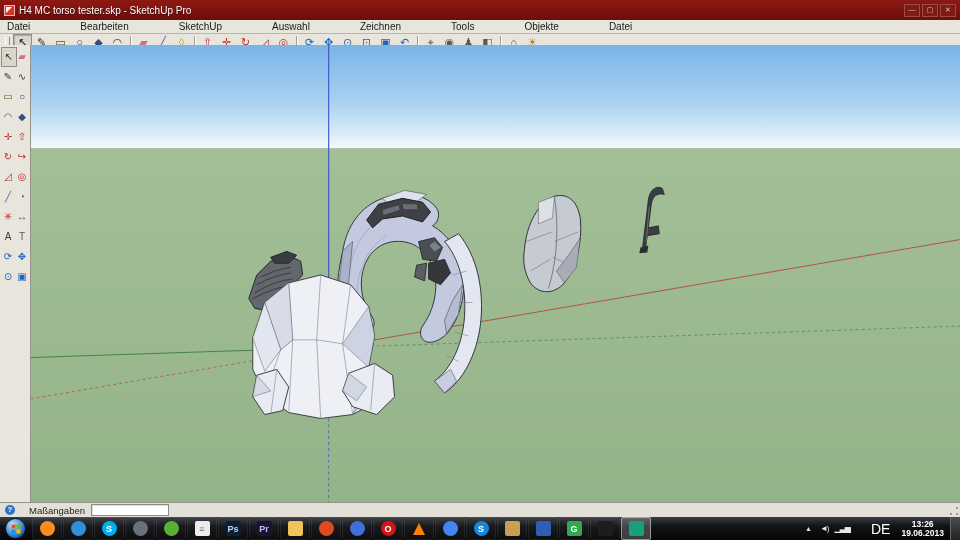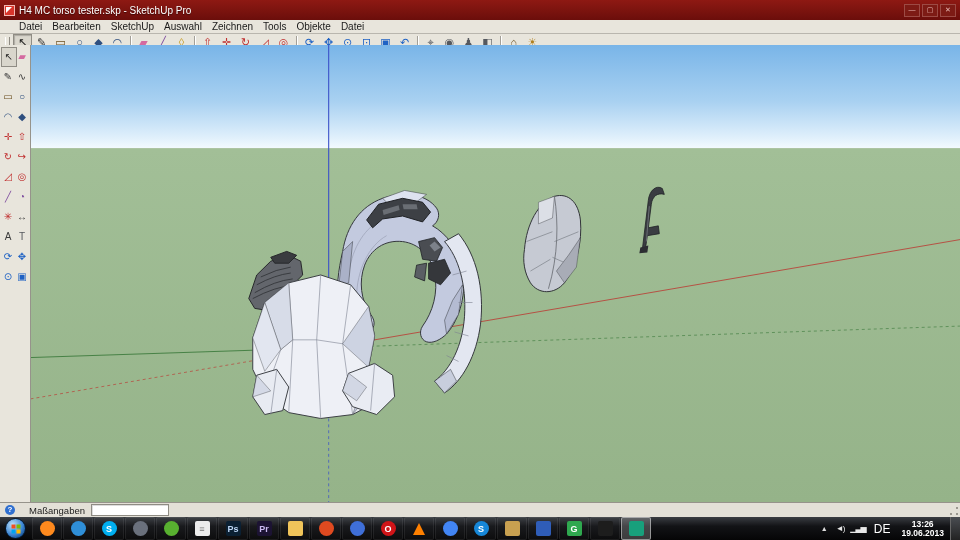--- a/index.html
+++ b/index.html
@@ -12,21 +12,21 @@
   .app-icon{width:9px;height:9px;background:#d9352b;border:1px solid #f3b7b2;
     margin-right:4px;position:relative;flex:none;}
   .app-icon:after{content:"";position:absolute;left:1px;top:1px;width:0;height:0;
     border-left:6px solid #fff;border-bottom:6px solid transparent;}
   .title-text{white-space:nowrap;text-shadow:0 1px 1px #0008;}
   .win-btns{margin-left:auto;display:flex;gap:2px;}
   .win-btn{width:14px;height:11px;background:#7d1b15;border:1px solid #9c4a44;
     color:#e8b9b4;font-size:7px;line-height:10px;text-align:center;}
   
   .menubar{height:13px;background:#e8e5dc;border-bottom:1px solid #b9b6ae;
-    display:flex;align-items:center;font-size:10px;color:#1a1a1a;padding-left:14px;}
+    display:flex;align-items:center;font-size:10px;color:#1a1a1a;padding-left:2px;gap:40px;}
   .menu-item{padding:0 5px;}
   
   .toolbar{height:17px;background:#e8e5dc;border-bottom:1px solid #96938b;
     display:flex;align-items:center;padding-left:2px;}
   .grip{width:3px;height:12px;margin:0 3px;border-left:1px solid #fff;
     border-right:1px solid #8f8c84;}
   .tb-btn{width:17px;height:15px;display:flex;align-items:center;justify-content:center;
     border:1px solid transparent;flex:none;}
   .tb-btn.pressed{background:#d9d6cc;border:1px solid #8f8c84;box-shadow:inset 1px 1px 1px #0003;}
   .tb-glyph{font-size:11px;line-height:1;}
@@ -70,21 +70,21 @@
     border:1px solid rgba(255,255,255,.07);border-radius:2px;margin-right:1px;
     background:rgba(255,255,255,.03);flex:none;}
   .task-btn.active{background:rgba(255,255,255,.22);border-color:rgba(255,255,255,.45);}
   .task-glyph{width:15px;height:15px;display:flex;align-items:center;justify-content:center;
     font-size:9px;font-weight:bold;}
   .task-glyph.circle{border-radius:50%;}
   .task-glyph.square{border-radius:2px;}
   .tray{margin-left:auto;display:flex;align-items:center;color:#fff;height:100%;}
   .tray-expand{font-size:7px;color:#ddd;padding:0 5px;}
   .tray-icon{font-size:8px;color:#e8e8e8;padding:0 3px;letter-spacing:-1px;}
-  .tray-lang{font-size:12px;padding:0 5px;}
+  .tray-lang{font-size:14px;padding:0 5px;margin-left:13px;}
   .tray-clock{font-size:8.5px;line-height:9px;text-align:center;padding:0 6px;font-weight:bold;}
   .show-desktop{width:9px;height:100%;border-left:1px solid #666;
     background:linear-gradient(#4a4d52,#222);flex:none;}
 </style>
 </head>
 <body>
 
 <div id="screen">
 
   <div class="titlebar">

